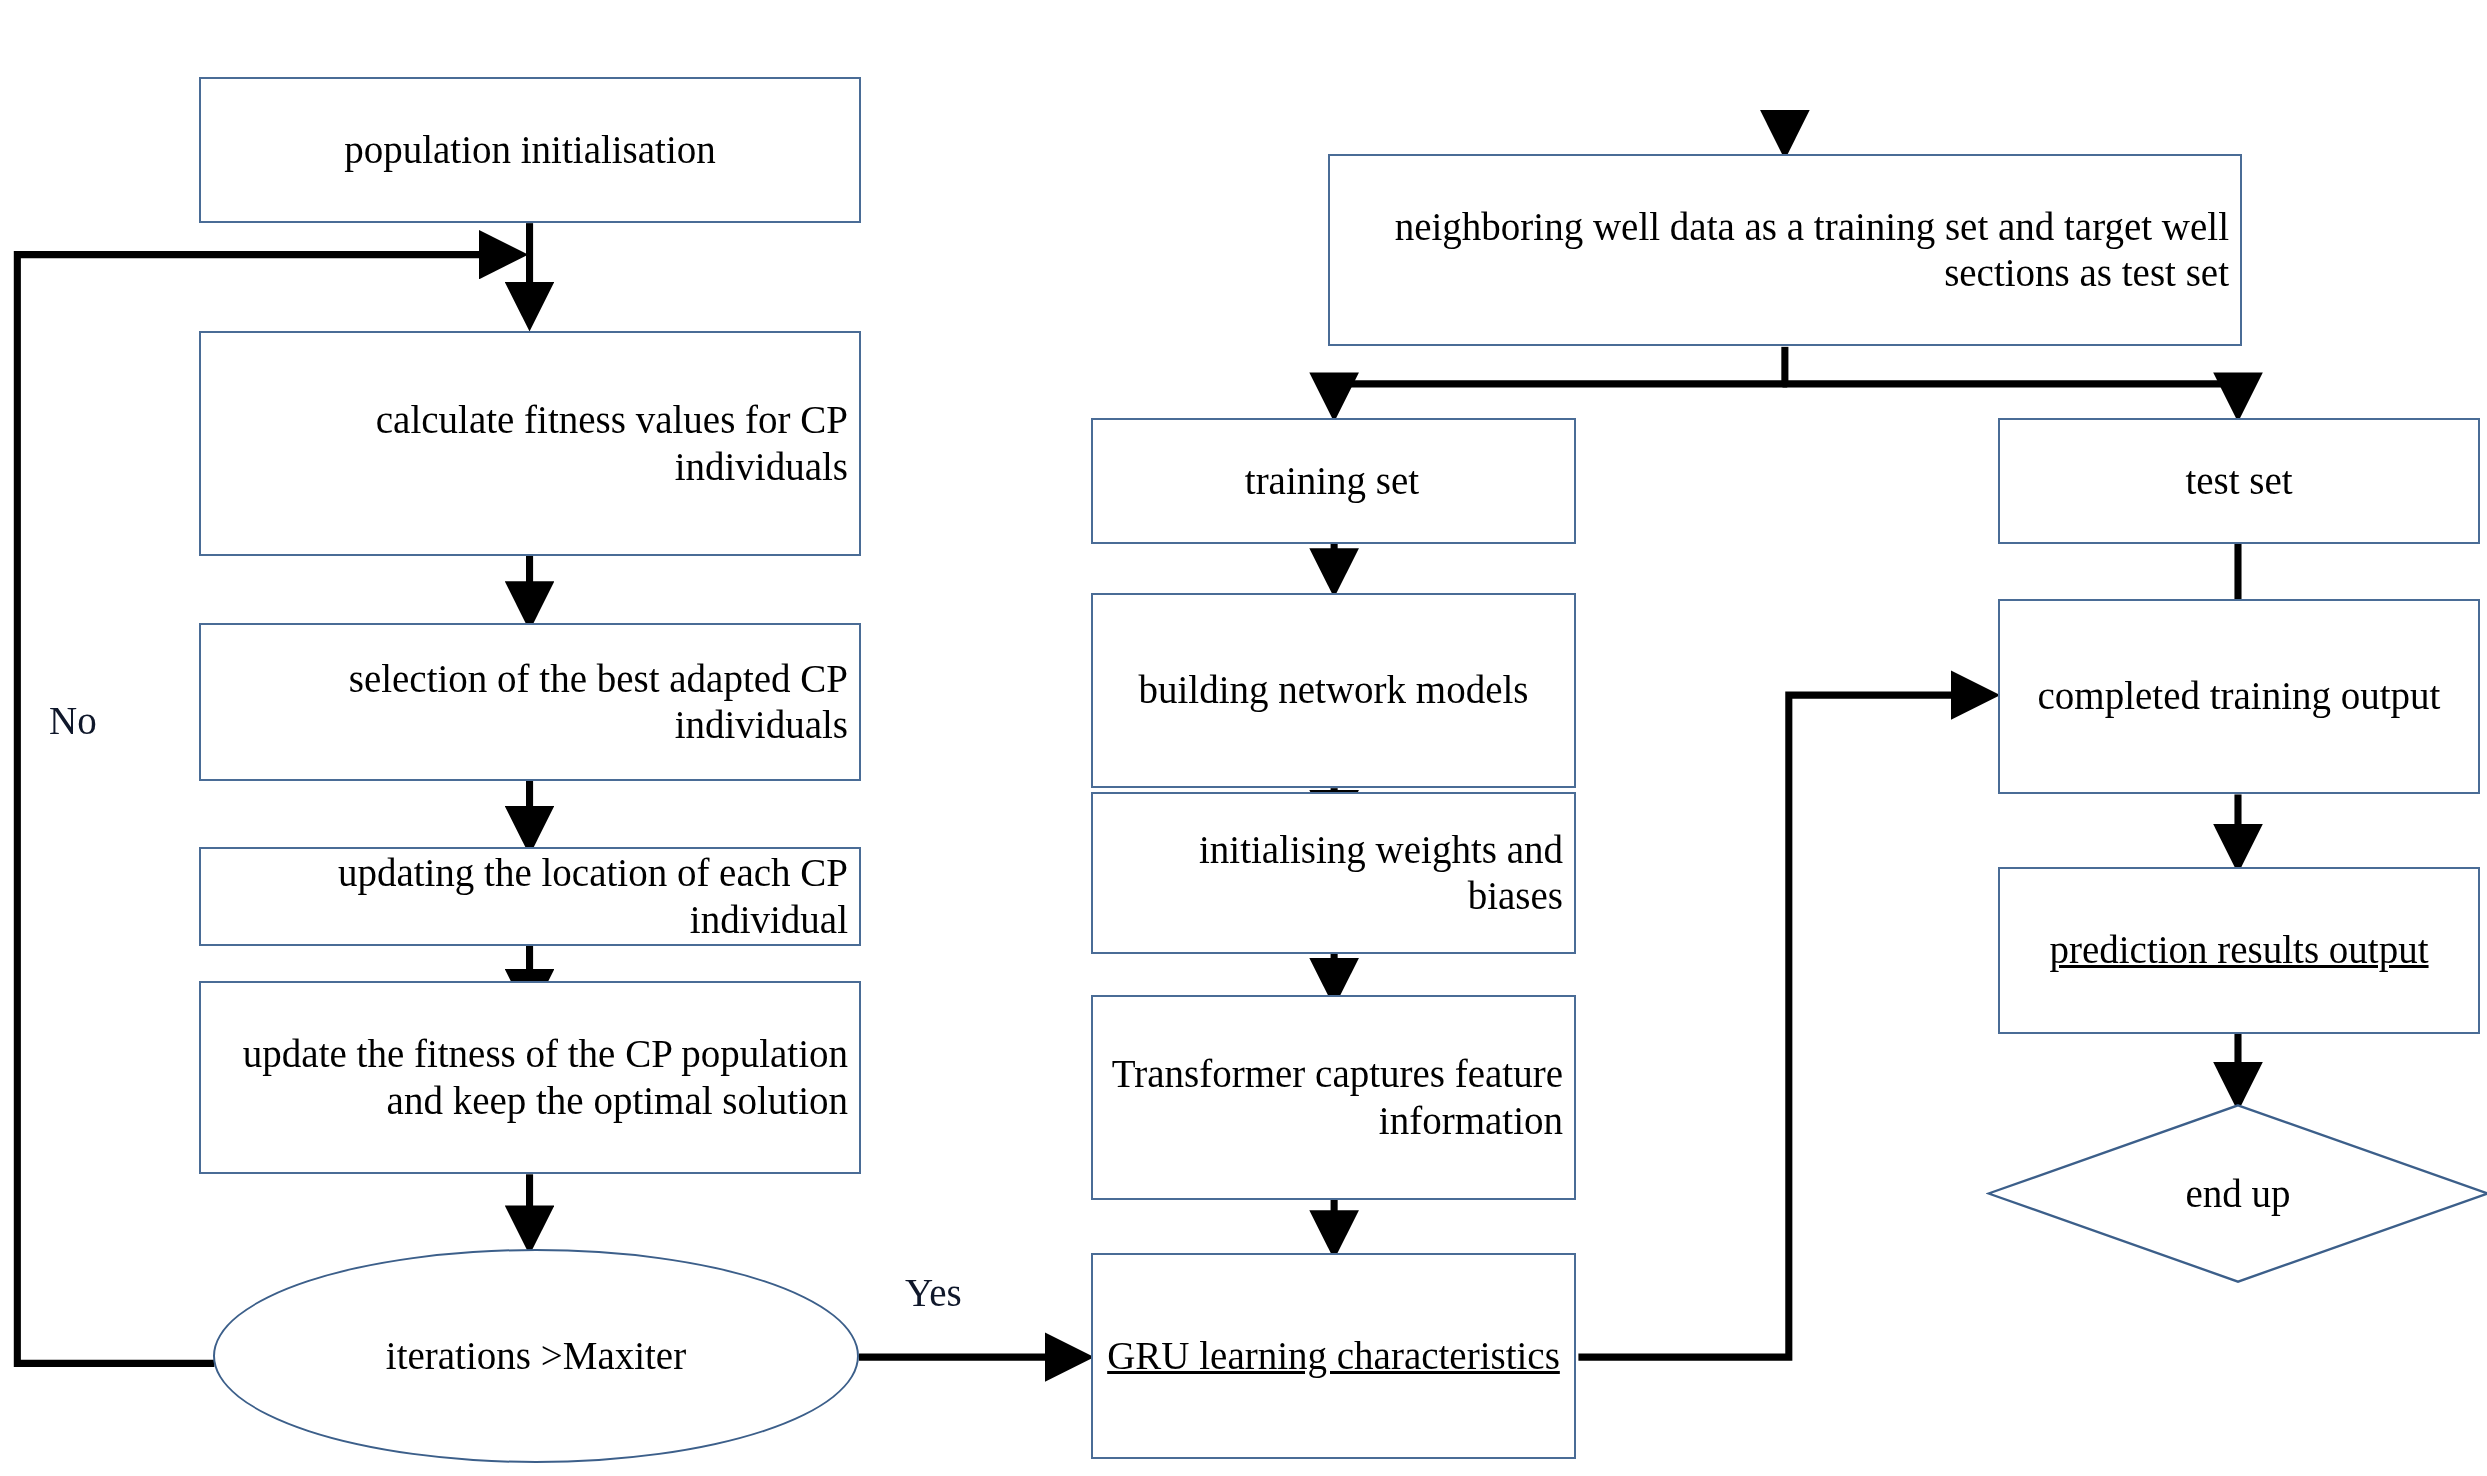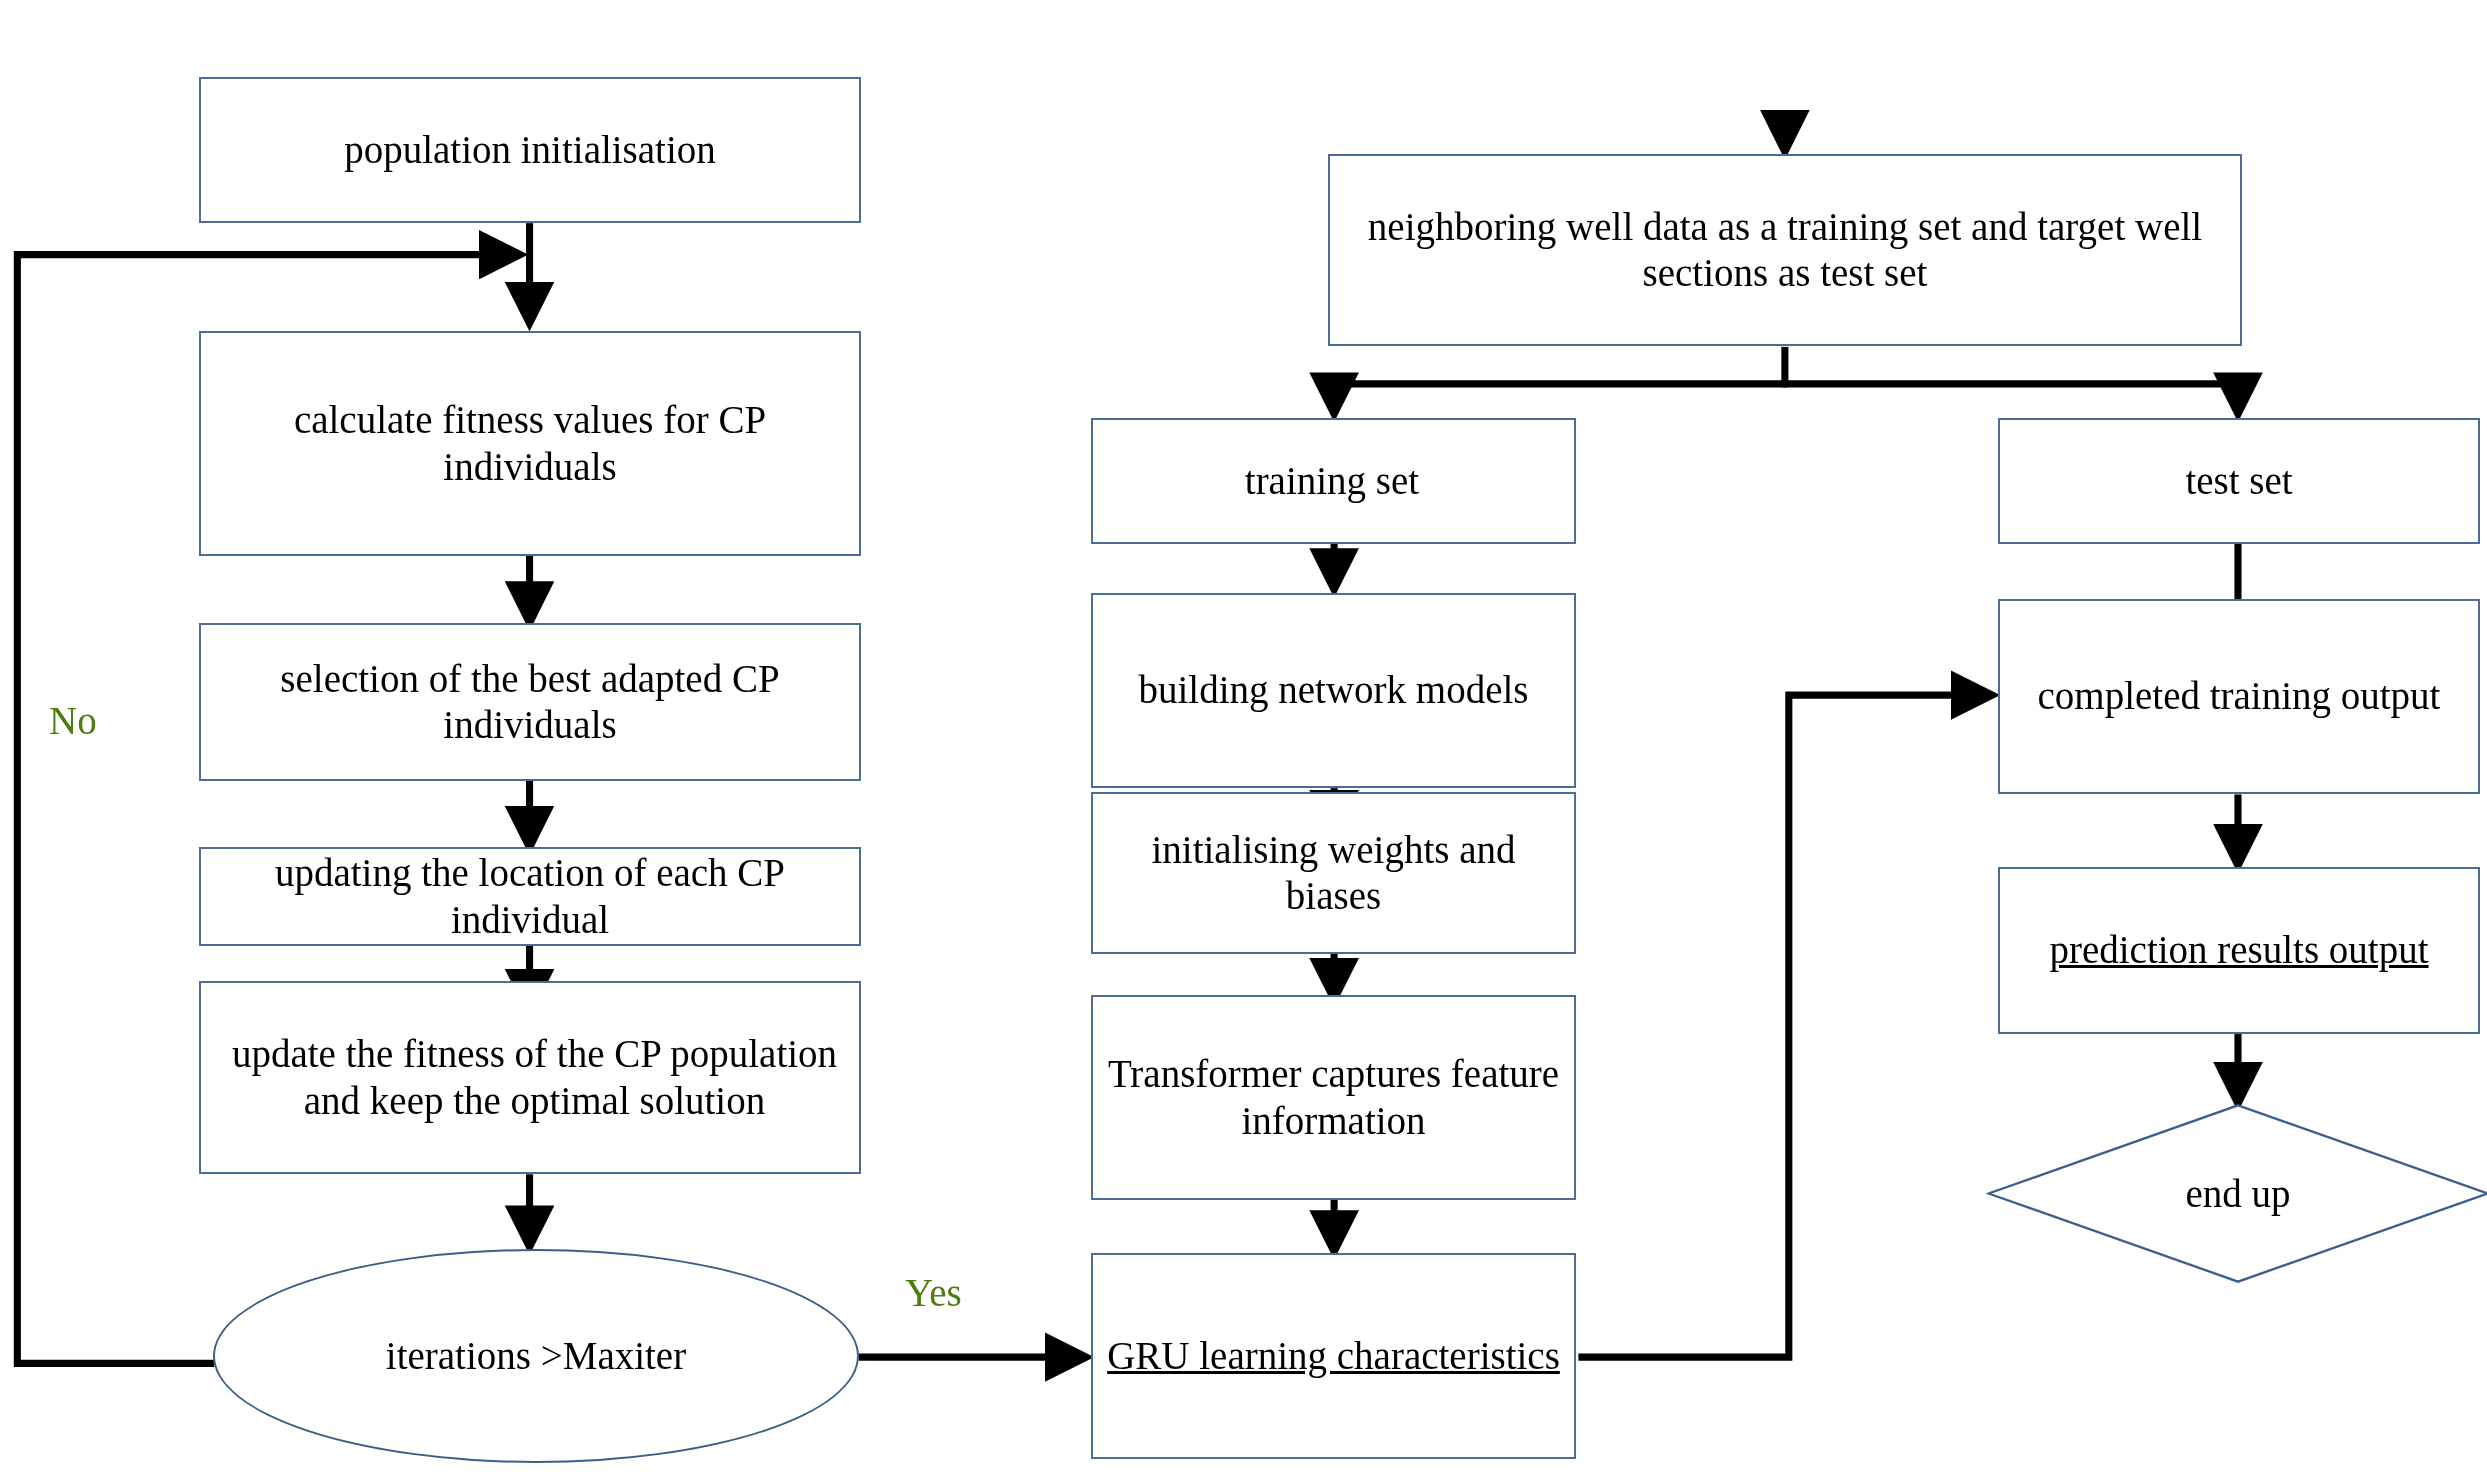--- a/index.html
+++ b/index.html
@@ -32,20 +32,21 @@
     justify-content: center;
     text-align: center;
     color: #000000;
     line-height: 1.18;
   }
   .box {
     border: 2.4px solid #4a6c96;
     background: #ffffff;
     font-size: 39px;
     padding: 0 11px;
+    text-align: right;
   }
   .ellipse {
     border: 2.4px solid #3c5f8a;
     background: #ffffff;
     border-radius: 50%;
     font-size: 39px;
   }
   .ellipse-dark {
     border: 2.4px solid #111111;
   }
@@ -65,21 +66,21 @@
     height: 100%;
     display: flex;
     align-items: center;
     justify-content: center;
     font-size: 39px;
     color: #000000;
   }
   .edge-label {
     position: absolute;
     font-size: 39px;
-    color: #4d7c0f;
+    color: #0f172a;
     white-space: nowrap;
   }
 </style>
 </head>
 <body>
 
 <div id="canvas">
 
   <svg id="edges" viewBox="0 0 3156 1874" width="2487" height="1477">
     <defs>

